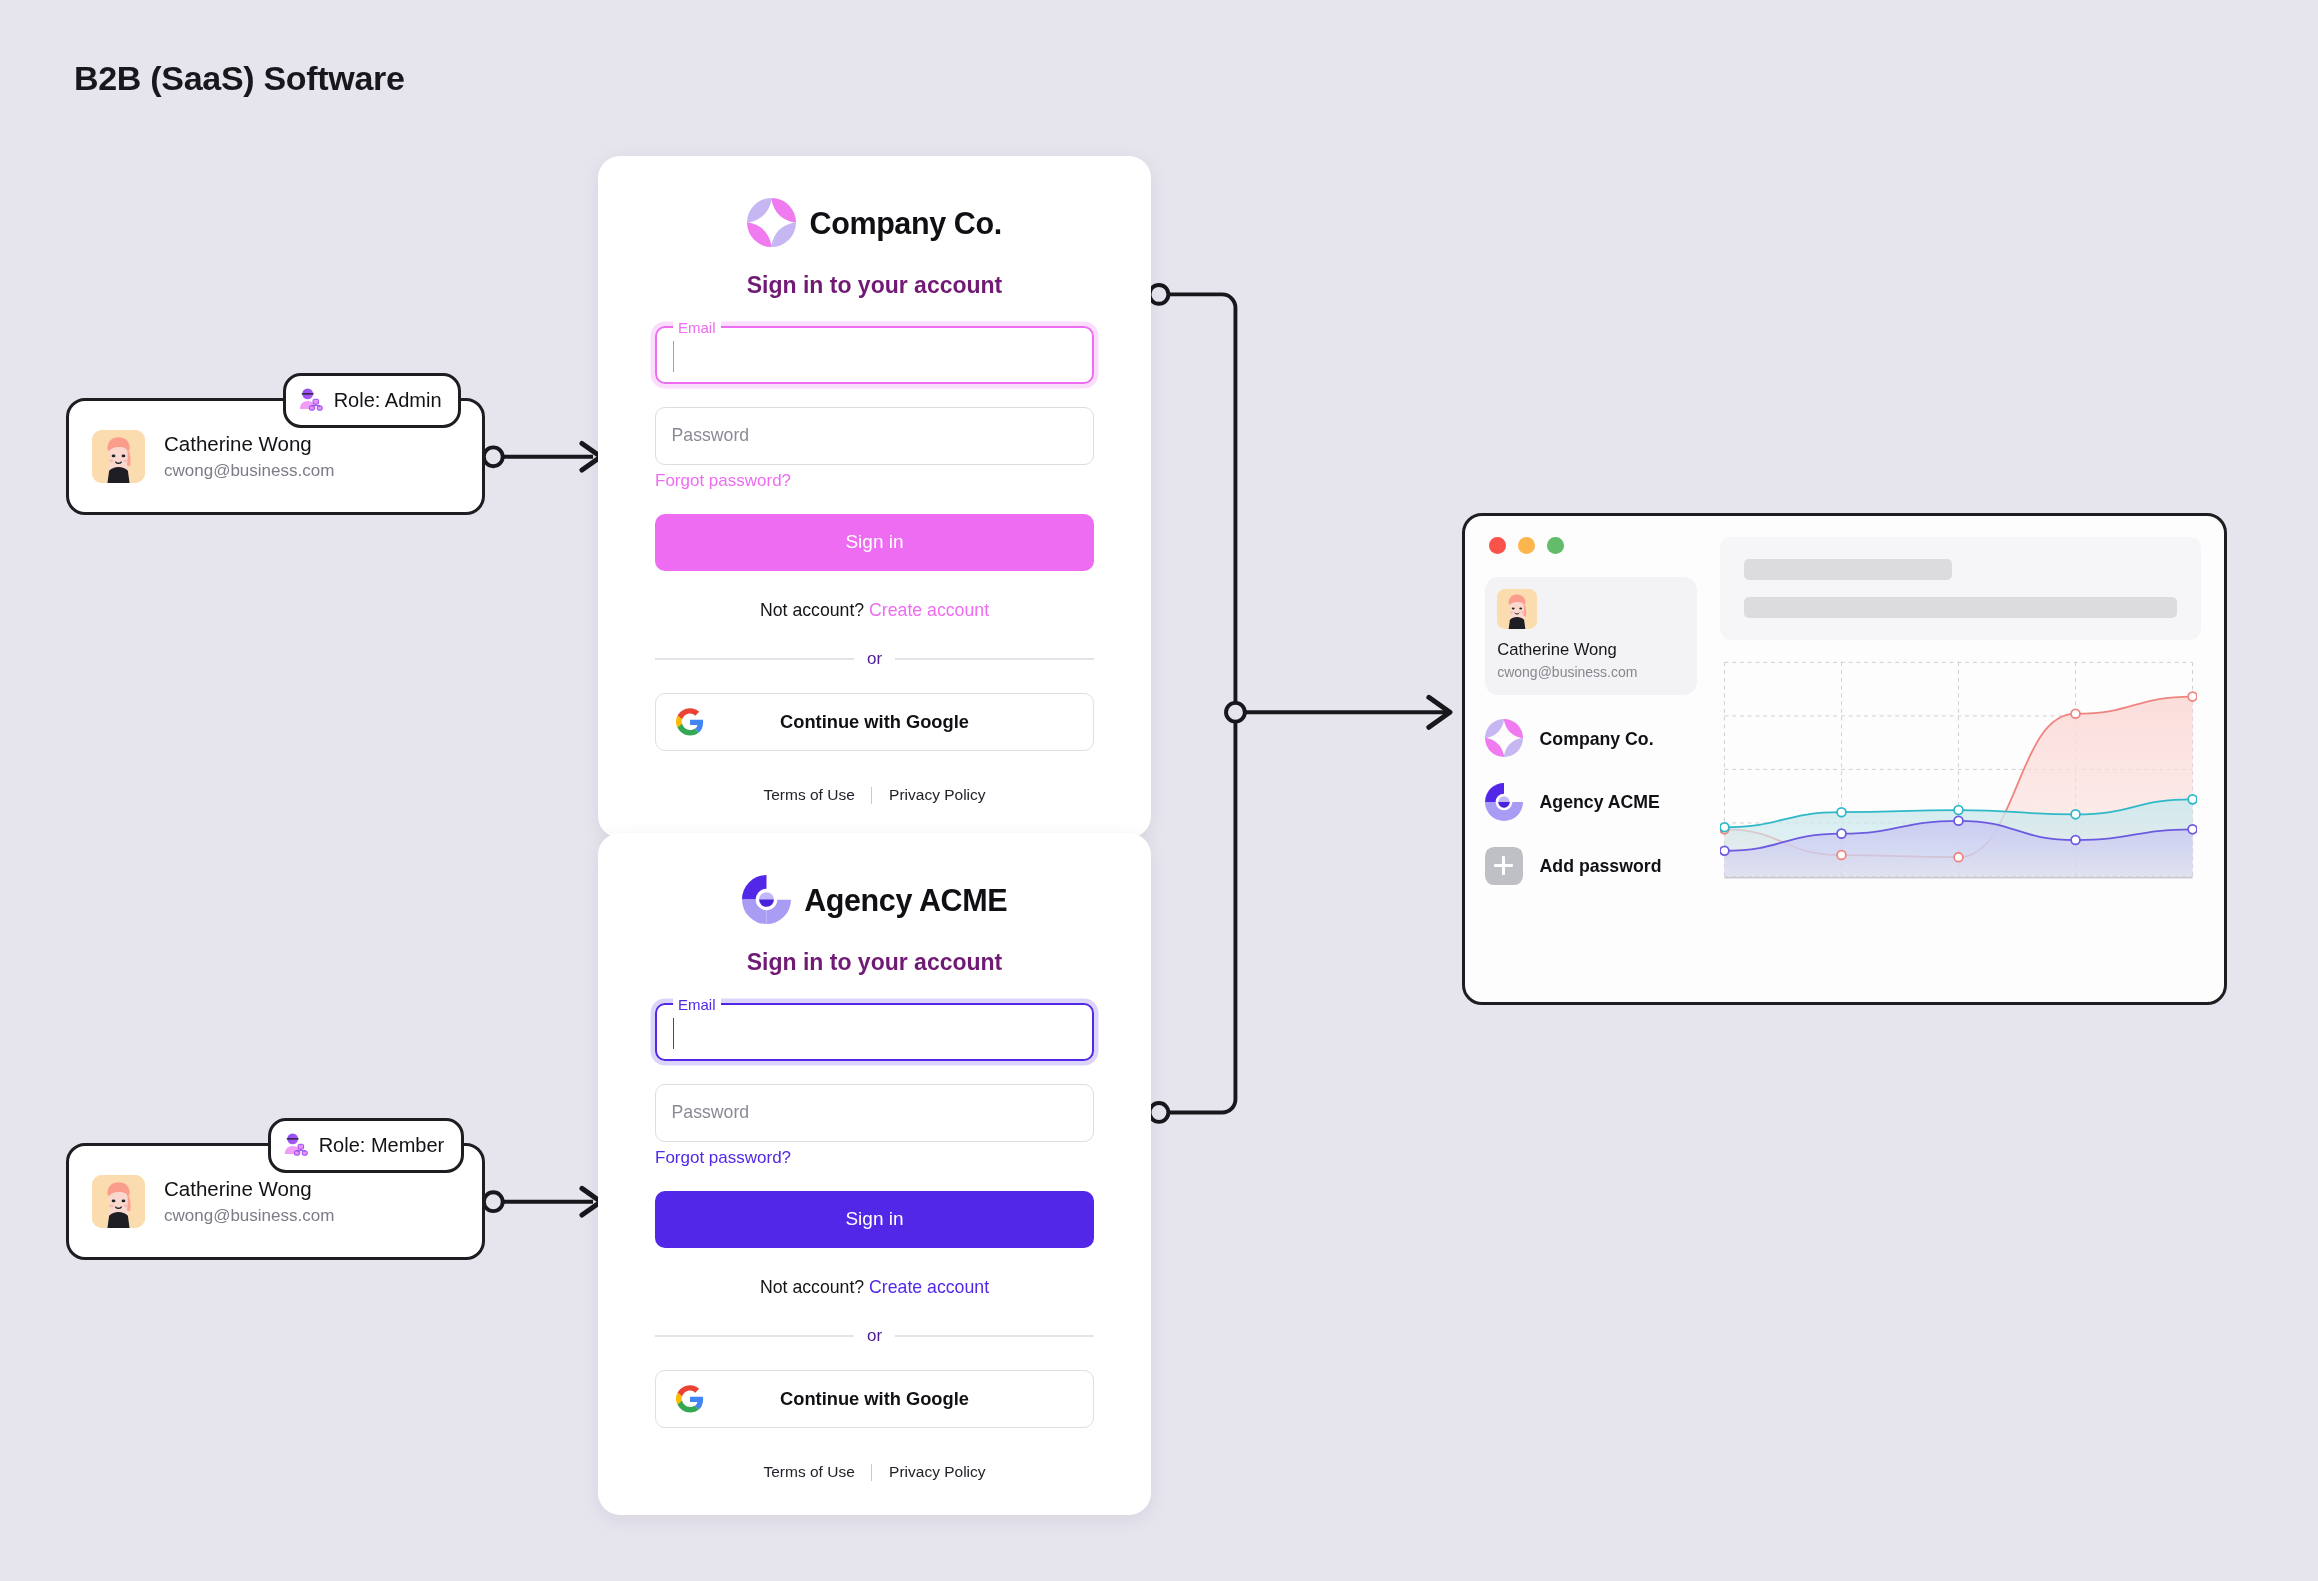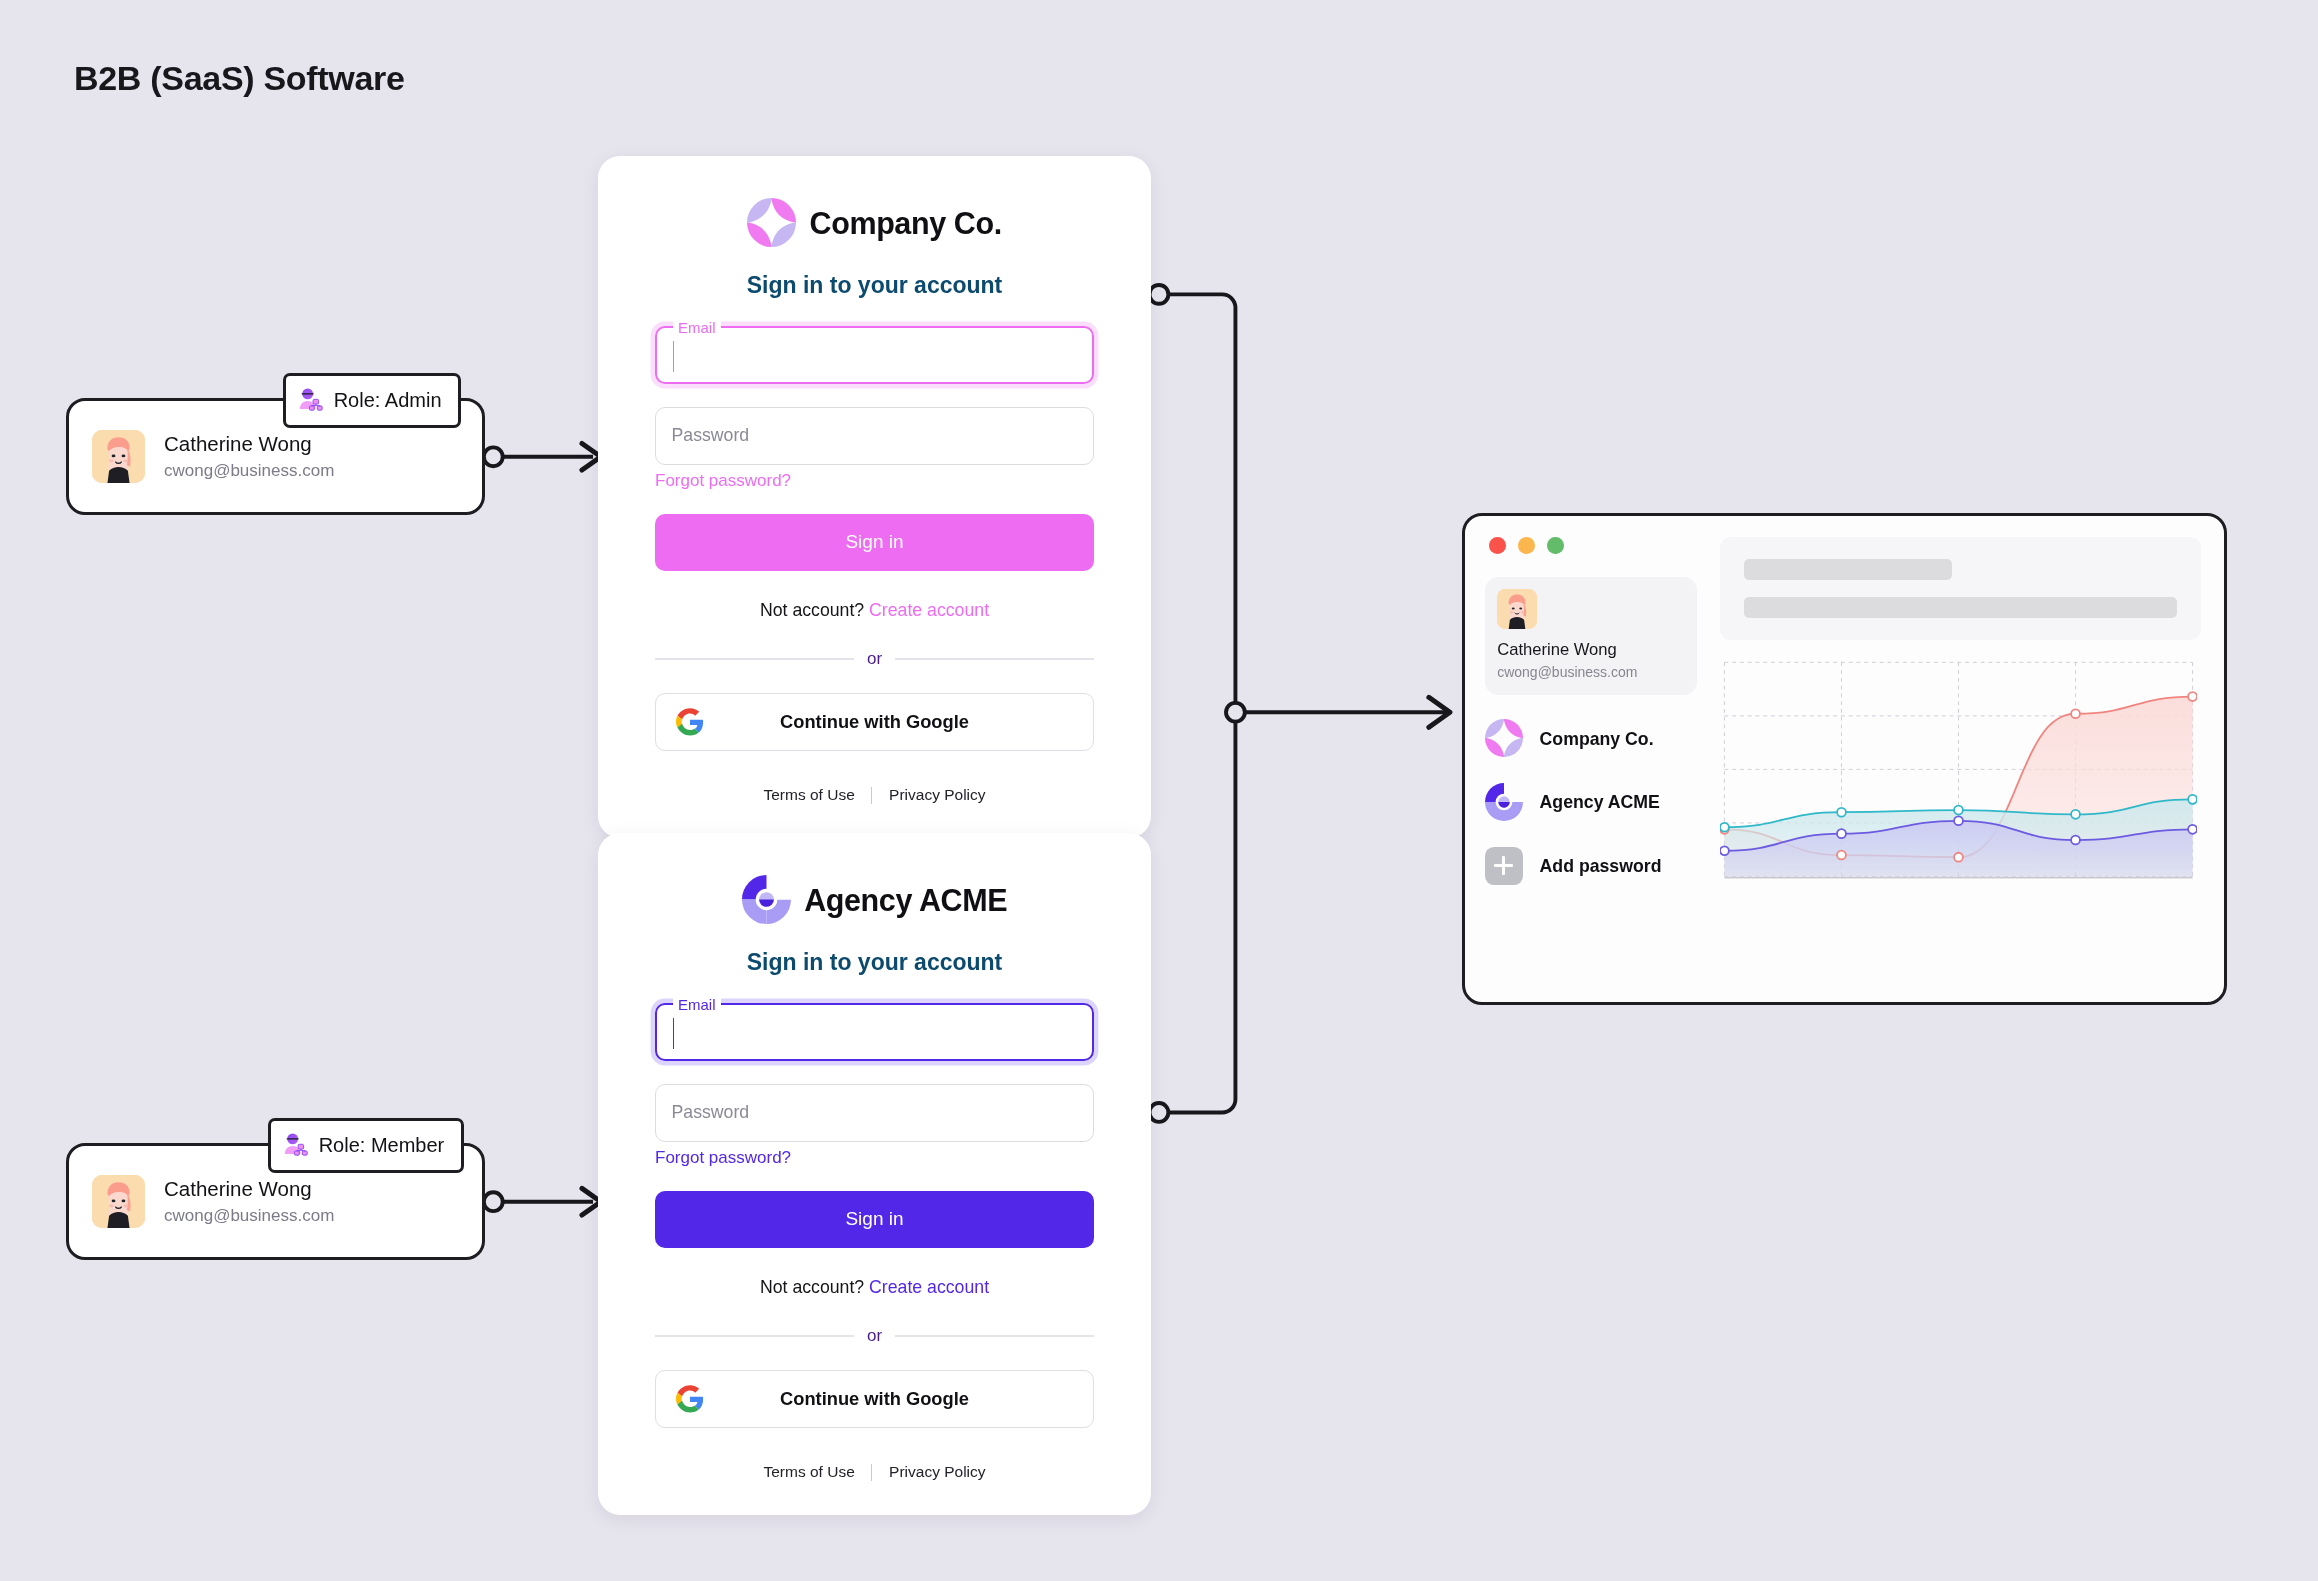--- a/index.html
+++ b/index.html
@@ -36,21 +36,21 @@
     background: #FBDCAF; position: relative; overflow: hidden; flex: none;
   }
   .persona-text { display: flex; flex-direction: column; gap: 5.5px; }
   .persona-name { font-size: 20.5px; font-weight: 400; color: #121217; }
   .persona-email { font-size: 17px; color: #7C7C88; }
 
   .role-badge {
     position: absolute;
     background: #FFFFFF;
     border: 3.9px solid #1D1D22;
-    border-radius: 7px;
+    border-radius: 18px;
     height: 55px;
     display: flex; align-items: center; gap: 8.9px;
     padding: 0 16.6px 0 12.2px;
     z-index: 5;
   }
   .role-badge-label { font-size: 20px; color: #121217; white-space: nowrap; }
 
   
   .login-card {
     position: absolute;
@@ -60,21 +60,21 @@
     box-shadow: 0 4.4px 19px rgba(30,20,60,0.07);
     padding: 31px 57px 0 57px;
   }
   .brand-row {
     display: flex; align-items: center; justify-content: center;
     gap: 13.3px; height: 72px;
   }
   .brand-name { font-size: 30.5px; font-weight: 800; color: #101014; letter-spacing: -0.4px; }
   .card-heading {
     text-align: center; font-size: 23px; font-weight: 700;
-    color: #0c4a6e; margin-top: 13.3px;
+    color: #701a75; margin-top: 13.3px;
   }
 
   .field-email {
     position: relative; margin-top: 26.6px;
     height: 58px; border-radius: 10px;
     border: 2.2px solid var(--accent);
     box-shadow: 0 0 0 4.4px var(--accent-glow);
   }
   .field-email .notch {
     position: absolute; top: -11px; left: 15.5px;

